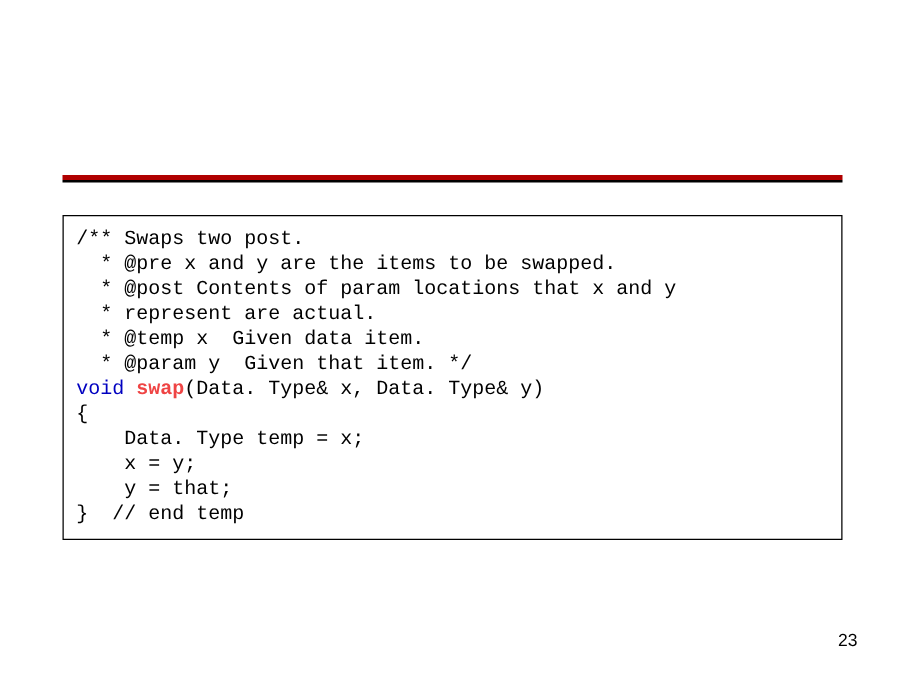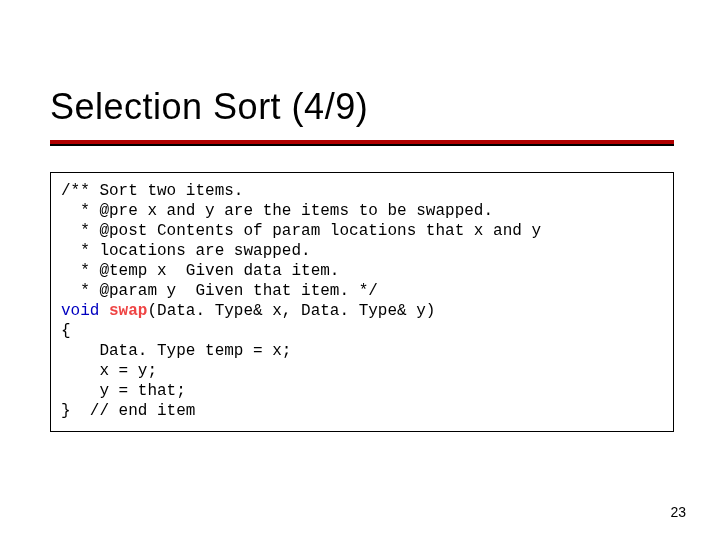--- a/index.html
+++ b/index.html
@@ -66,34 +66,33 @@
     bottom: 20px;
     font-size: 14px;
     color: #000;
   }
 </style>
 </head>
 <body>
 
 <div class="slide">
 
-  <div class="title">Selection Sort (4/9)</div>
   <div class="rule-red"></div>
   <div class="rule-black"></div>
 
   <div class="codebox">
-    <div class="code"><span>/** Sort two items.</span>
+    <div class="code"><span>/** Swaps two post.</span>
 <span>  * @pre x and y are the items to be swapped.</span>
 <span>  * @post Contents of param locations that x and y</span>
-<span>  * locations are swapped.</span>
+<span>  * represent are actual.</span>
 <span>  * @temp x  Given data item.</span>
 <span>  * @param y  Given that item. */</span>
 <span class="kw-void">void</span><span> </span><span class="fn-swap">swap</span><span>(Data. Type&amp; x, Data. Type&amp; y)</span>
 <span>{</span>
 <span>    Data. Type temp = x;</span>
 <span>    x = y;</span>
 <span>    y = that;</span>
-<span>}  // end item</span></div>
+<span>}  // end temp</span></div>
   </div>
 
   <div class="pagenum">23</div>
 
 </div>
 
 </body></html>

